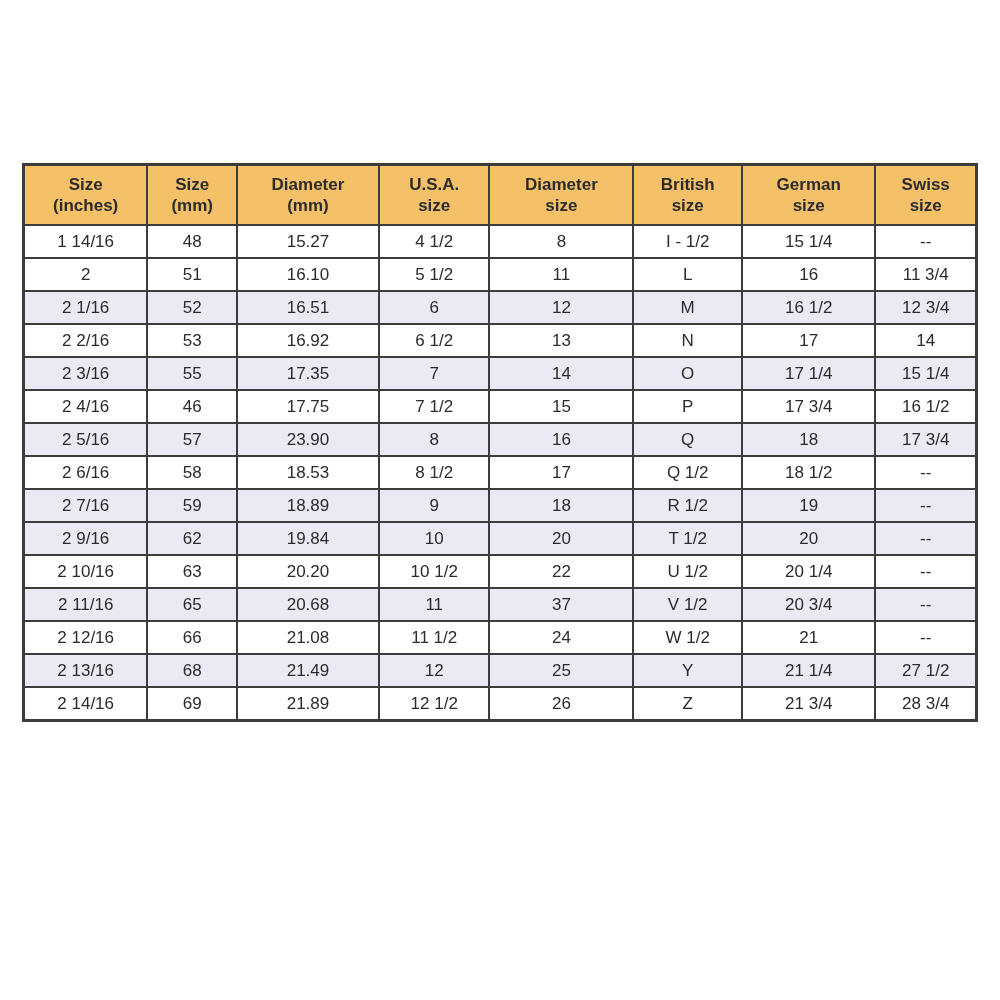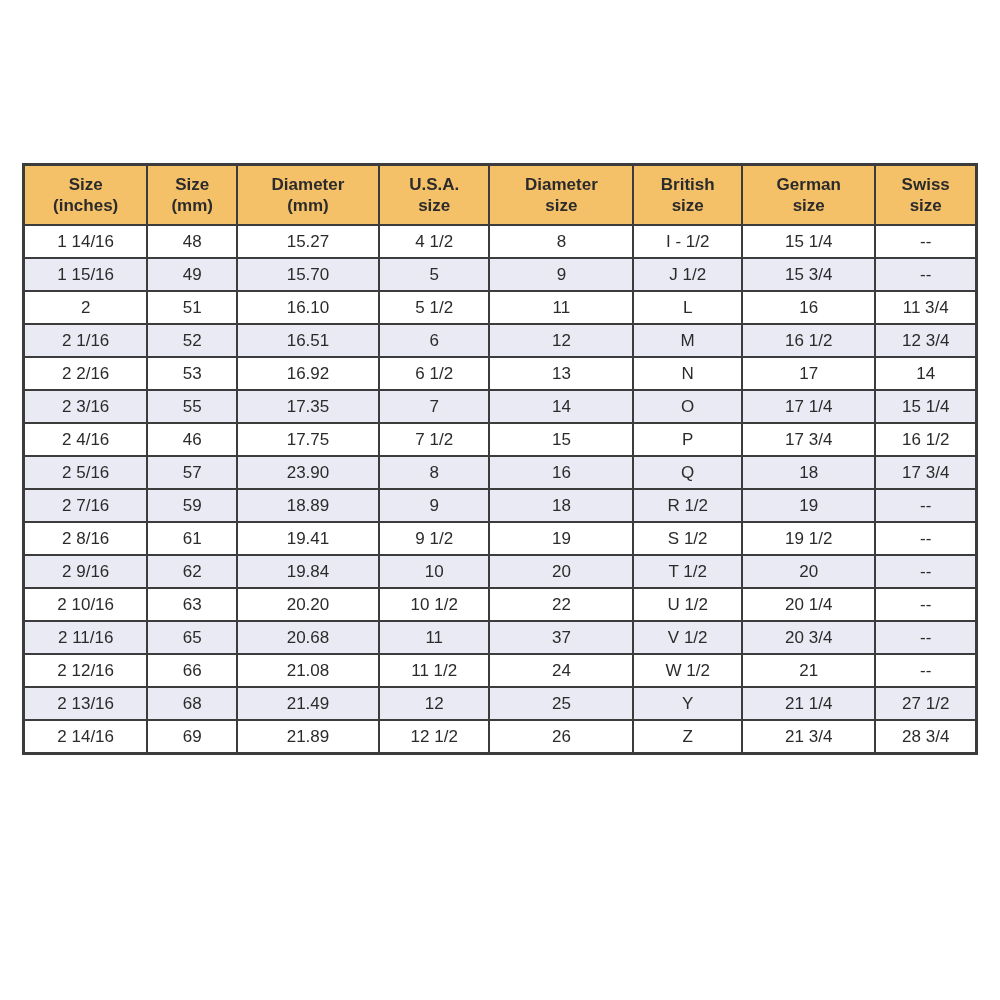--- a/index.html
+++ b/index.html
@@ -104,30 +104,20 @@
         <tr>
           <td>1 14/16</td>
           <td>48</td>
           <td>15.27</td>
           <td>4 1/2</td>
           <td>8</td>
           <td>I - 1/2</td>
           <td>15 1/4</td>
           <td>--</td>
         </tr>
-        <tr class="alt">
-          <td>1 15/16</td>
-          <td>49</td>
-          <td>15.70</td>
-          <td>5</td>
-          <td>9</td>
-          <td>J 1/2</td>
-          <td>15 3/4</td>
-          <td>--</td>
-        </tr>
         <tr>
           <td>2</td>
           <td>51</td>
           <td>16.10</td>
           <td>5 1/2</td>
           <td>11</td>
           <td>L</td>
           <td>16</td>
           <td>11 3/4</td>
         </tr>
@@ -174,38 +164,38 @@
         <tr class="alt">
           <td>2 5/16</td>
           <td>57</td>
           <td>23.90</td>
           <td>8</td>
           <td>16</td>
           <td>Q</td>
           <td>18</td>
           <td>17 3/4</td>
         </tr>
+        <tr>
+          <td>2 6/16</td>
+          <td>58</td>
+          <td>18.53</td>
+          <td>8 1/2</td>
+          <td>17</td>
+          <td>Q 1/2</td>
+          <td>18 1/2</td>
+          <td>--</td>
+        </tr>
         <tr class="alt">
           <td>2 7/16</td>
           <td>59</td>
           <td>18.89</td>
           <td>9</td>
           <td>18</td>
           <td>R 1/2</td>
           <td>19</td>
-          <td>--</td>
-        </tr>
-        <tr>
-          <td>2 8/16</td>
-          <td>61</td>
-          <td>19.41</td>
-          <td>9 1/2</td>
-          <td>19</td>
-          <td>S 1/2</td>
-          <td>19 1/2</td>
           <td>--</td>
         </tr>
         <tr class="alt">
           <td>2 9/16</td>
           <td>62</td>
           <td>19.84</td>
           <td>10</td>
           <td>20</td>
           <td>T 1/2</td>
           <td>20</td>

